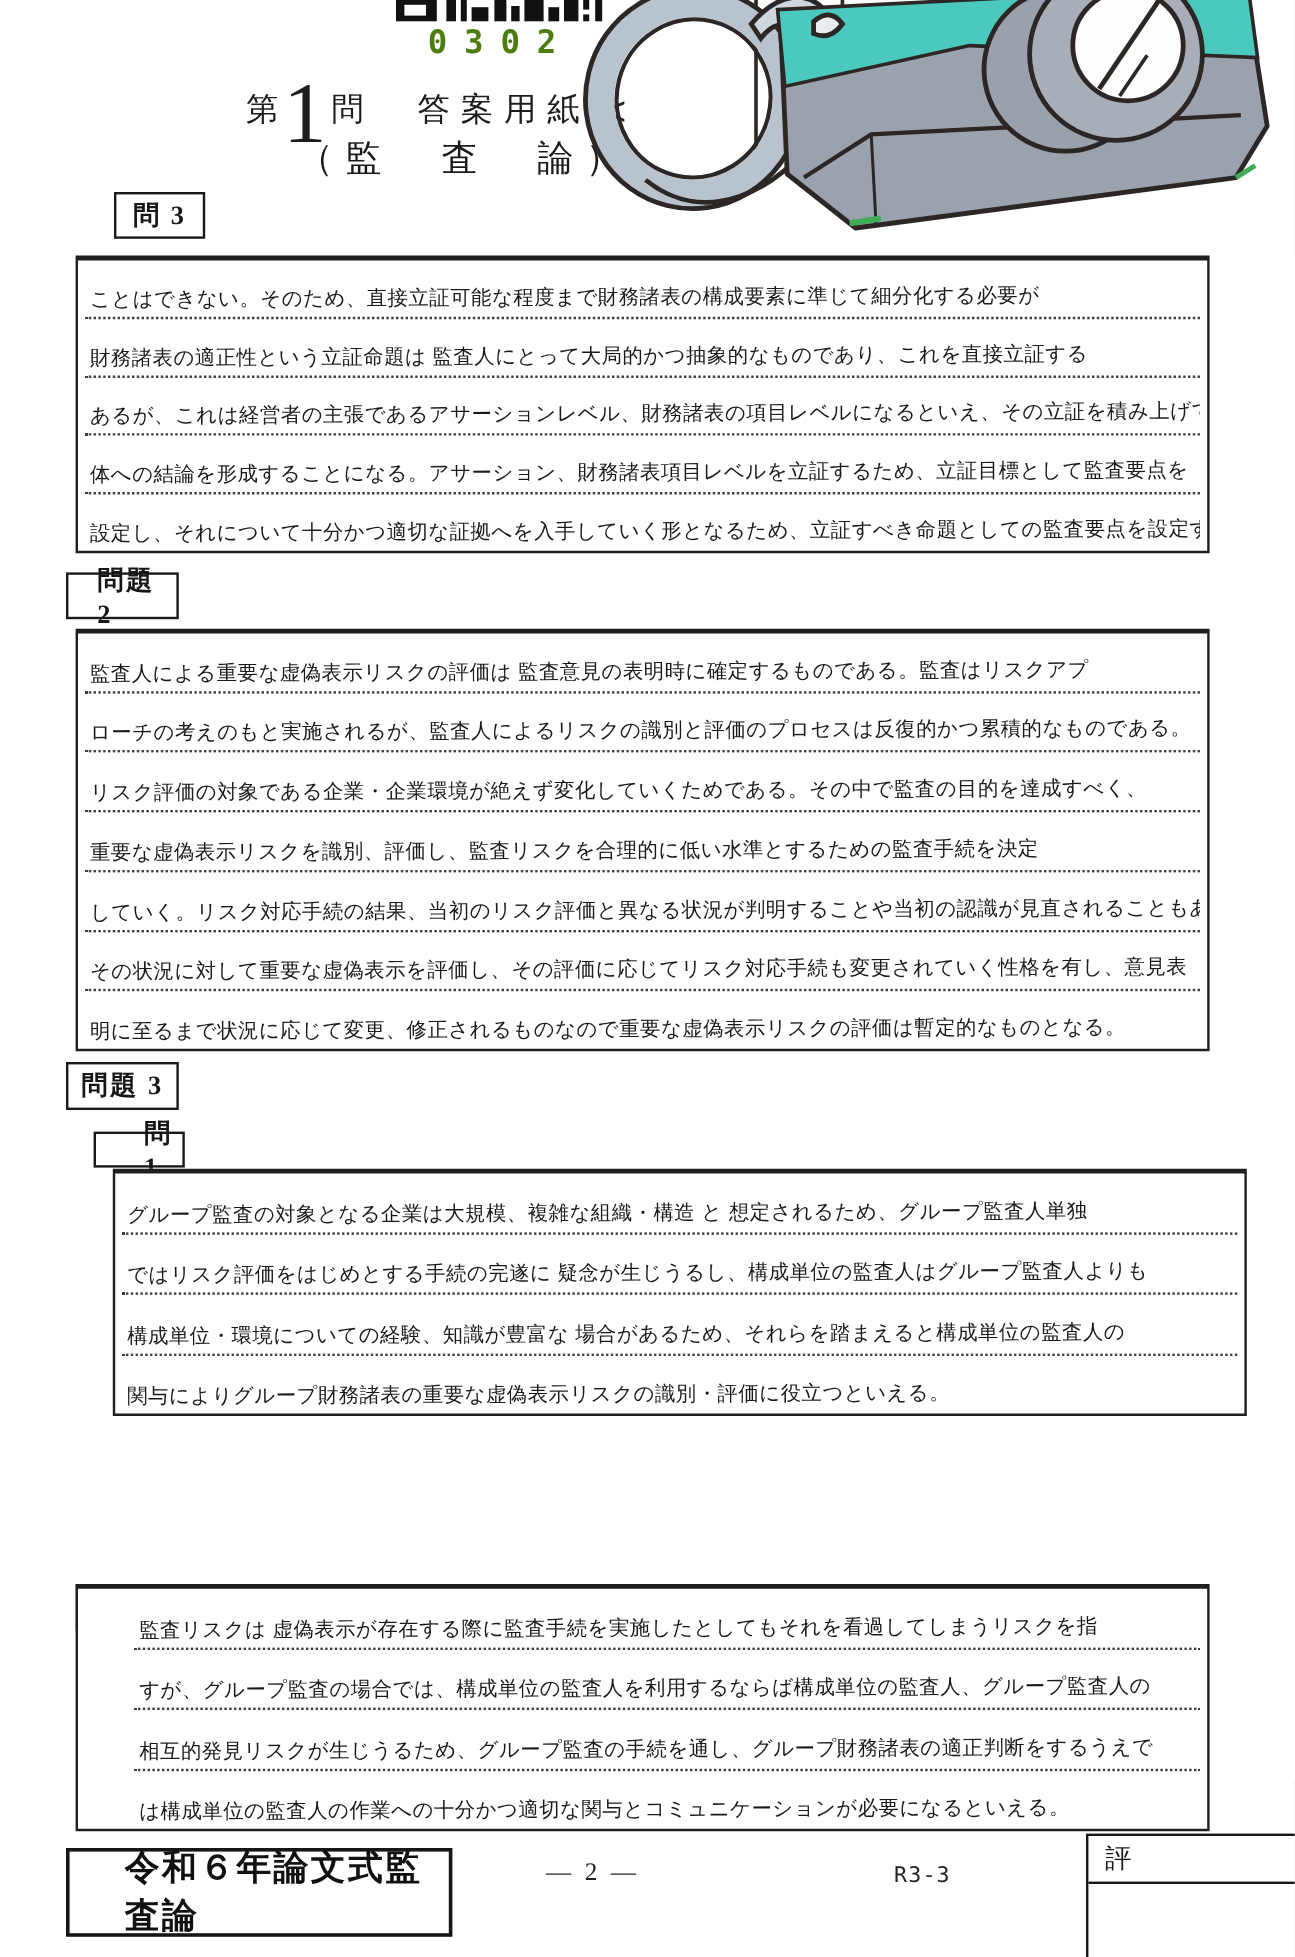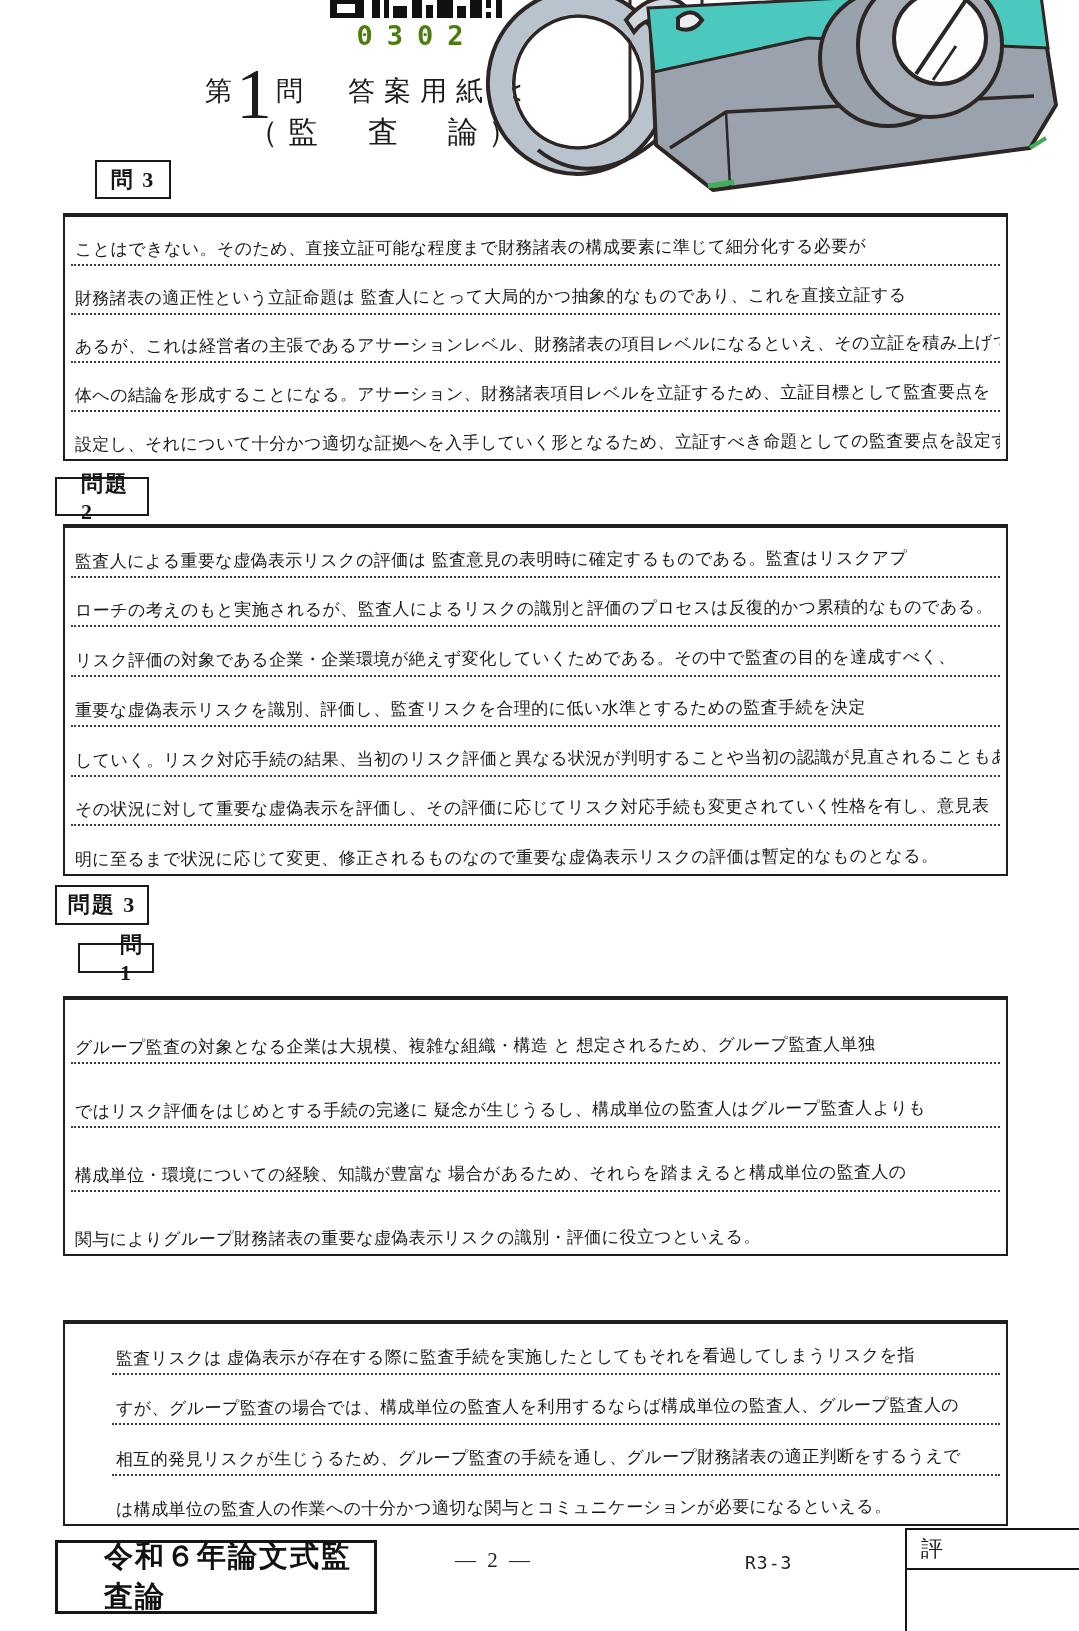--- a/index.html
+++ b/index.html
@@ -174,21 +174,21 @@
         <span class="hw">その状況に対して重要な虚偽表示を評価し、その評価に応じてリスク対応手続も変更されていく性格を有し、意見表</span>
       </div>
     <div class="ans-line">
         <span class="hw">明に至るまで状況に応じて変更、修正されるものなので重要な虚偽表示リスクの評価は暫定的なものとなる。</span>
       </div>
   </div>
 
   <div class="q-label" style="left:55px;top:885px;width:94px;height:40px;">問題 3</div>
 
   <div class="q-label" style="left:78px;top:943px;width:76px;height:30px;padding-left:40px;">問 1</div>
-  <div class="ans-box" style="top:996px;height:260px;">
+  <div class="ans-box" style="top:974px;height:206px;margin-left:31px;">
     <div class="ans-line">
         <span class="hw">グループ監査の対象となる企業は大規模、複雑な組織・構造 と 想定されるため、グループ監査人単独</span>
       </div>
     <div class="ans-line">
         <span class="hw">ではリスク評価をはじめとする手続の完遂に 疑念が生じうるし、構成単位の監査人はグループ監査人よりも</span>
       </div>
     <div class="ans-line">
         <span class="hw">構成単位・環境についての経験、知識が豊富な 場合があるため、それらを踏まえると構成単位の監査人の</span>
       </div>
     <div class="ans-line">

